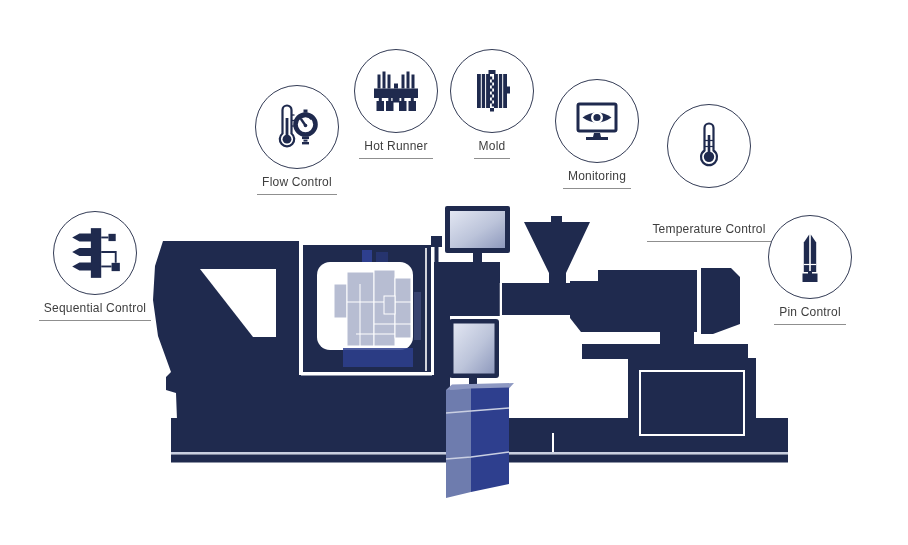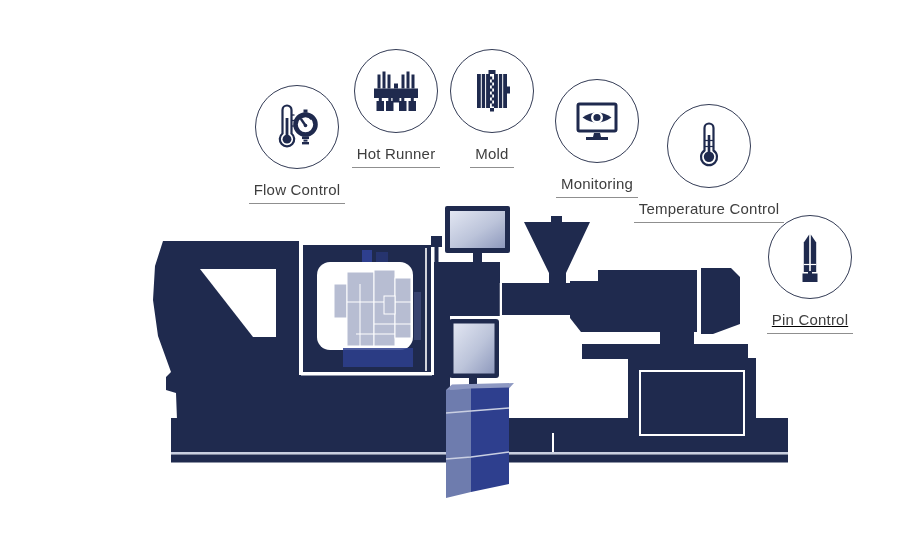--- a/index.html
+++ b/index.html
@@ -7,21 +7,21 @@
     --mold-gray:#b7bdd2; --label-text:#3e3e3e; --underline:#8f8f8f; --circle-stroke:#333b55;
     --background:#ffffff; --base-line:#c9cfe0; --seam:#c9cfe2;
   }
   html,body{margin:0;padding:0;}
   body{font-family:"Liberation Sans", sans-serif; background:#fff;}
   .canvas{position:relative; width:908px; height:545px; background:var(--background); overflow:hidden;}
   .machine-svg{position:absolute; left:0; top:0;}
   .badge{position:absolute; width:170px; display:flex; flex-direction:column; align-items:center;}
   .circle{width:84px; height:84px; border-radius:50%; background:#fff; border:1.4px solid var(--circle-stroke);
           display:flex; align-items:center; justify-content:center; box-sizing:border-box;}
-  .badge-label{margin-top:12px; font-size:15px; color:var(--label-text); letter-spacing:.2px;
+  .badge-label{margin-top:6px; font-size:12px; color:var(--label-text); letter-spacing:.2px;
                border-bottom:1.5px solid var(--underline); padding:0 5px 5px; white-space:nowrap;}
   .icon{display:block;}
   .ic{fill:var(--navy);}
   .st{stroke:var(--navy); fill:none;}
 </style>
 </head>
 <body>
 
 <div class="canvas">
 
@@ -109,20 +109,36 @@
       <g>
         <polygon points="446,390 452,384.5 514,383 509,388.5" fill="var(--pedestal-top)"></polygon>
         <polygon points="446,390 471,388.5 471,492 446,498" fill="var(--pedestal-light)"></polygon>
         <polygon points="471,388.5 509,387.5 509,484 471,492" fill="var(--royal)"></polygon>
         <polyline points="446,413 471,411 509,408" fill="none" stroke="var(--seam)" stroke-width="1.4"></polyline>
         <polyline points="446,459 471,457 509,452" fill="none" stroke="var(--seam)" stroke-width="1.4"></polyline>
       </g>
     </g>
   </svg>
 
+  <div class="badge" style="left:10px; top:211px;">
+    <div class="circle">
+      <svg class="icon" width="58" height="58" viewBox="0 0 56 56">
+        <rect class="ic" x="24" y="4" width="10" height="48"></rect>
+        <path class="ic" d="M6,13 L13,9.2 H32 V16.8 H13 Z"></path>
+        <path class="ic" d="M6,27 L13,23.2 H32 V30.8 H13 Z"></path>
+        <path class="ic" d="M6,41 L13,37.2 H32 V44.8 H13 Z"></path>
+        <line class="st" x1="34" y1="13" x2="41" y2="13" stroke-width="1.8"></line>
+        <path class="st" d="M34,27 H48 V37.5" stroke-width="1.8"></path>
+        <line class="st" x1="34" y1="41" x2="44" y2="41" stroke-width="1.8"></line>
+        <rect class="ic" x="41" y="9.5" width="7" height="7"></rect>
+        <rect class="ic" x="44" y="37.5" width="8" height="8"></rect>
+      </svg>
+    </div>
+    <div class="badge-label">Sequential Control</div>
+  </div>
 
 
   <div class="badge" style="left:212px; top:85px;">
     <div class="circle">
       <svg class="icon" width="56" height="56" viewBox="0 0 56 56">
         <path d="M22.5,11 A4.5,4.5 0 0 0 13.5,11 V34.5 A7.2,7.2 0 1 0 22.5,34.5 Z" fill="#fff" stroke="var(--navy)" stroke-width="2.2"></path>
         <rect class="ic" x="16.6" y="19" width="2.8" height="17"></rect>
         <circle class="ic" cx="18" cy="40.2" r="4.4"></circle>
         <line class="st" x1="22.5" y1="16" x2="25.5" y2="16" stroke-width="1.3"></line>
         <line class="st" x1="22.5" y1="21.5" x2="25.5" y2="21.5" stroke-width="1.3"></line>
@@ -199,34 +215,34 @@
       <svg class="icon" width="56" height="56" viewBox="0 0 56 56">
         <rect x="9" y="11" width="38" height="27" rx="1.5" fill="#fff" stroke="var(--navy)" stroke-width="3"></rect>
         <path class="ic" d="M13.5,24.5 Q28,14.5 42.5,24.5 Q28,34.5 13.5,24.5 Z"></path>
         <circle cx="28" cy="24.5" r="4.8" fill="none" stroke="#fff" stroke-width="2.4"></circle>
         <path class="ic" d="M25,40 h6 l1,4 h7 v3 H17 v-3 h7 Z"></path>
       </svg>
     </div>
     <div class="badge-label">Monitoring</div>
   </div>
 
-  <div class="badge" style="left:624px; top:104px;">
+  <div class="badge" style="left:624px; top:104px;gap:28px;">
     <div class="circle">
       <svg class="icon" width="56" height="56" viewBox="0 0 56 56">
         <path d="M32.5,10 A4.5,4.5 0 0 0 23.5,10 V32.5 A8,8 0 1 0 32.5,32.5 Z" fill="#fff" stroke="var(--navy)" stroke-width="2.2"></path>
         <rect class="ic" x="26.7" y="17" width="2.6" height="20"></rect>
         <circle class="ic" cx="28" cy="38.8" r="5.2"></circle>
         <line class="st" x1="23.5" y1="22.5" x2="32.5" y2="22.5" stroke-width="1.2"></line>
         <line class="st" x1="23.5" y1="28.5" x2="32.5" y2="28.5" stroke-width="1.2"></line>
       </svg>
     </div>
     <div class="badge-label">Temperature Control</div>
   </div>
 
-  <div class="badge" style="left:725px; top:215px;text-decoration:underline;">
+  <div class="badge" style="left:725px; top:215px;">
     <div class="circle">
       <svg class="icon" width="56" height="56" viewBox="0 0 56 56">
         <polygon class="ic" points="27.2,5.5 27.2,43 21.8,43 21.8,13.5"></polygon>
         <polygon class="ic" points="28.8,5.5 34.2,13.5 34.2,43 28.8,43"></polygon>
         <line x1="21.8" y1="35.5" x2="34.2" y2="35.5" stroke="#fff" stroke-width="1.2"></line>
         <rect class="ic" x="26" y="42" width="4" height="3"></rect>
         <rect class="ic" x="20.5" y="44.5" width="15" height="8.5"></rect>
       </svg>
     </div>
     <div class="badge-label">Pin Control</div>

